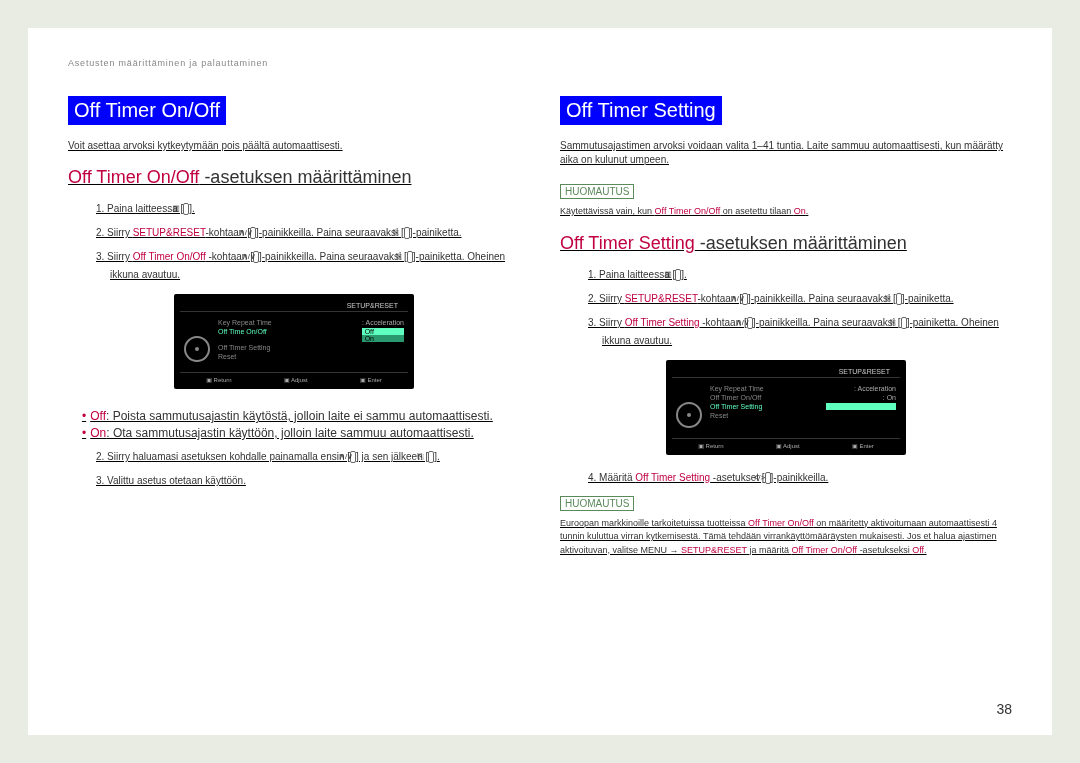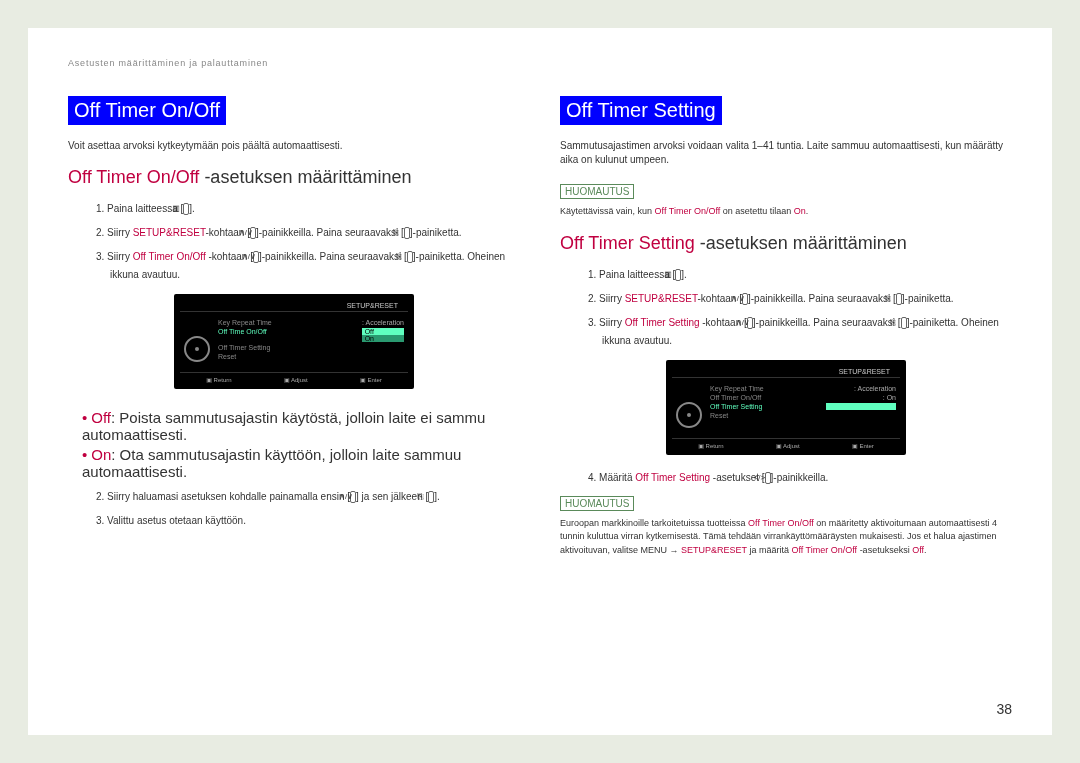--- a/index.html
+++ b/index.html
@@ -20,21 +20,21 @@
   .breadcrumb {
     font-size: 9px;
     color: #888;
     letter-spacing: 0.8px;
     margin-bottom: 28px;
   }
   .content {
     display: flex;
     gap: 40px;
   }
-  .column { flex: 1; }
+  .column { flex: 1; text-decoration: underline; }
   .section-title {
     background: #0000ff;
     color: white;
     font-size: 20px;
     font-weight: normal;
     padding: 3px 6px;
     display: inline-block;
     margin-bottom: 14px;
   }
   .intro {
@@ -81,21 +81,21 @@
     margin-bottom: 6px;
   }
   .note-text {
     font-size: 9px;
     color: #333;
     line-height: 1.5;
     margin-bottom: 14px;
   }
   .bullets {
     list-style: none;
-    font-size: 15px;
+    font-size: 12px;
     color: #333;
     margin: 20px 0 8px 14px;
   }
   .bullets li::before {
     content: "•";
     color: #c00040;
     margin-right: 4px;
   }
   .bullets li { margin-bottom: 3px; }
   .osd {

